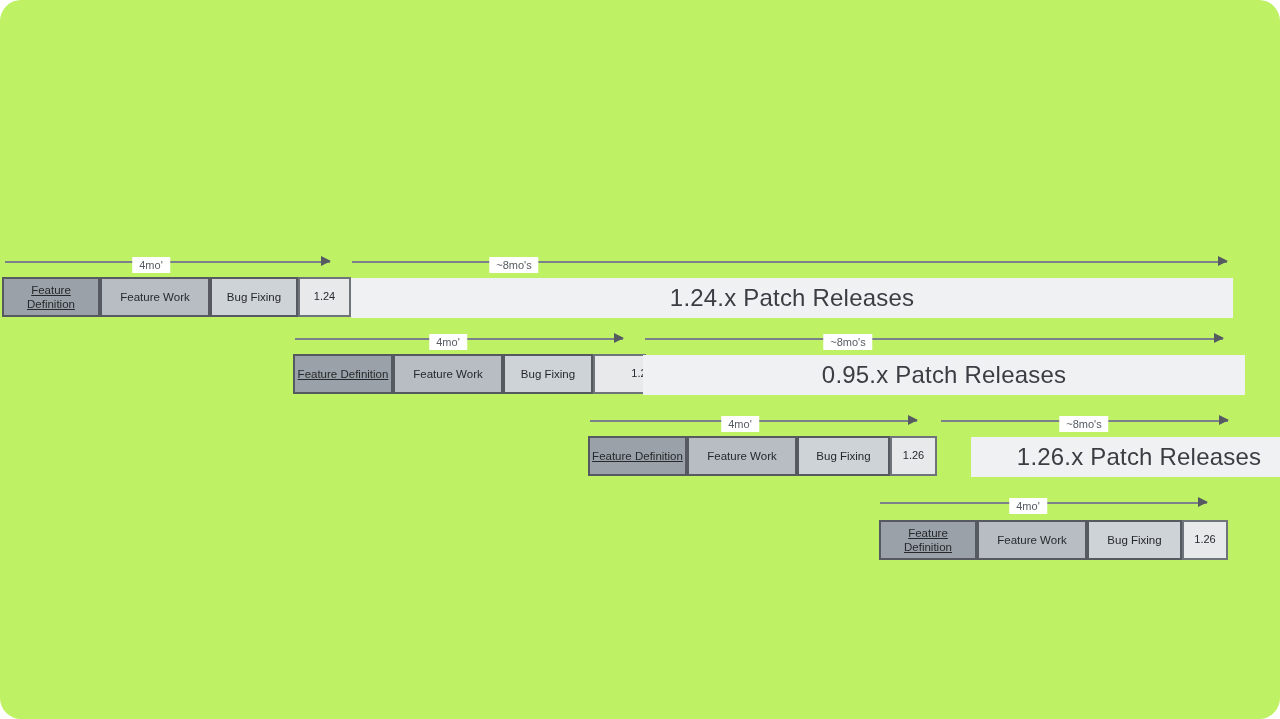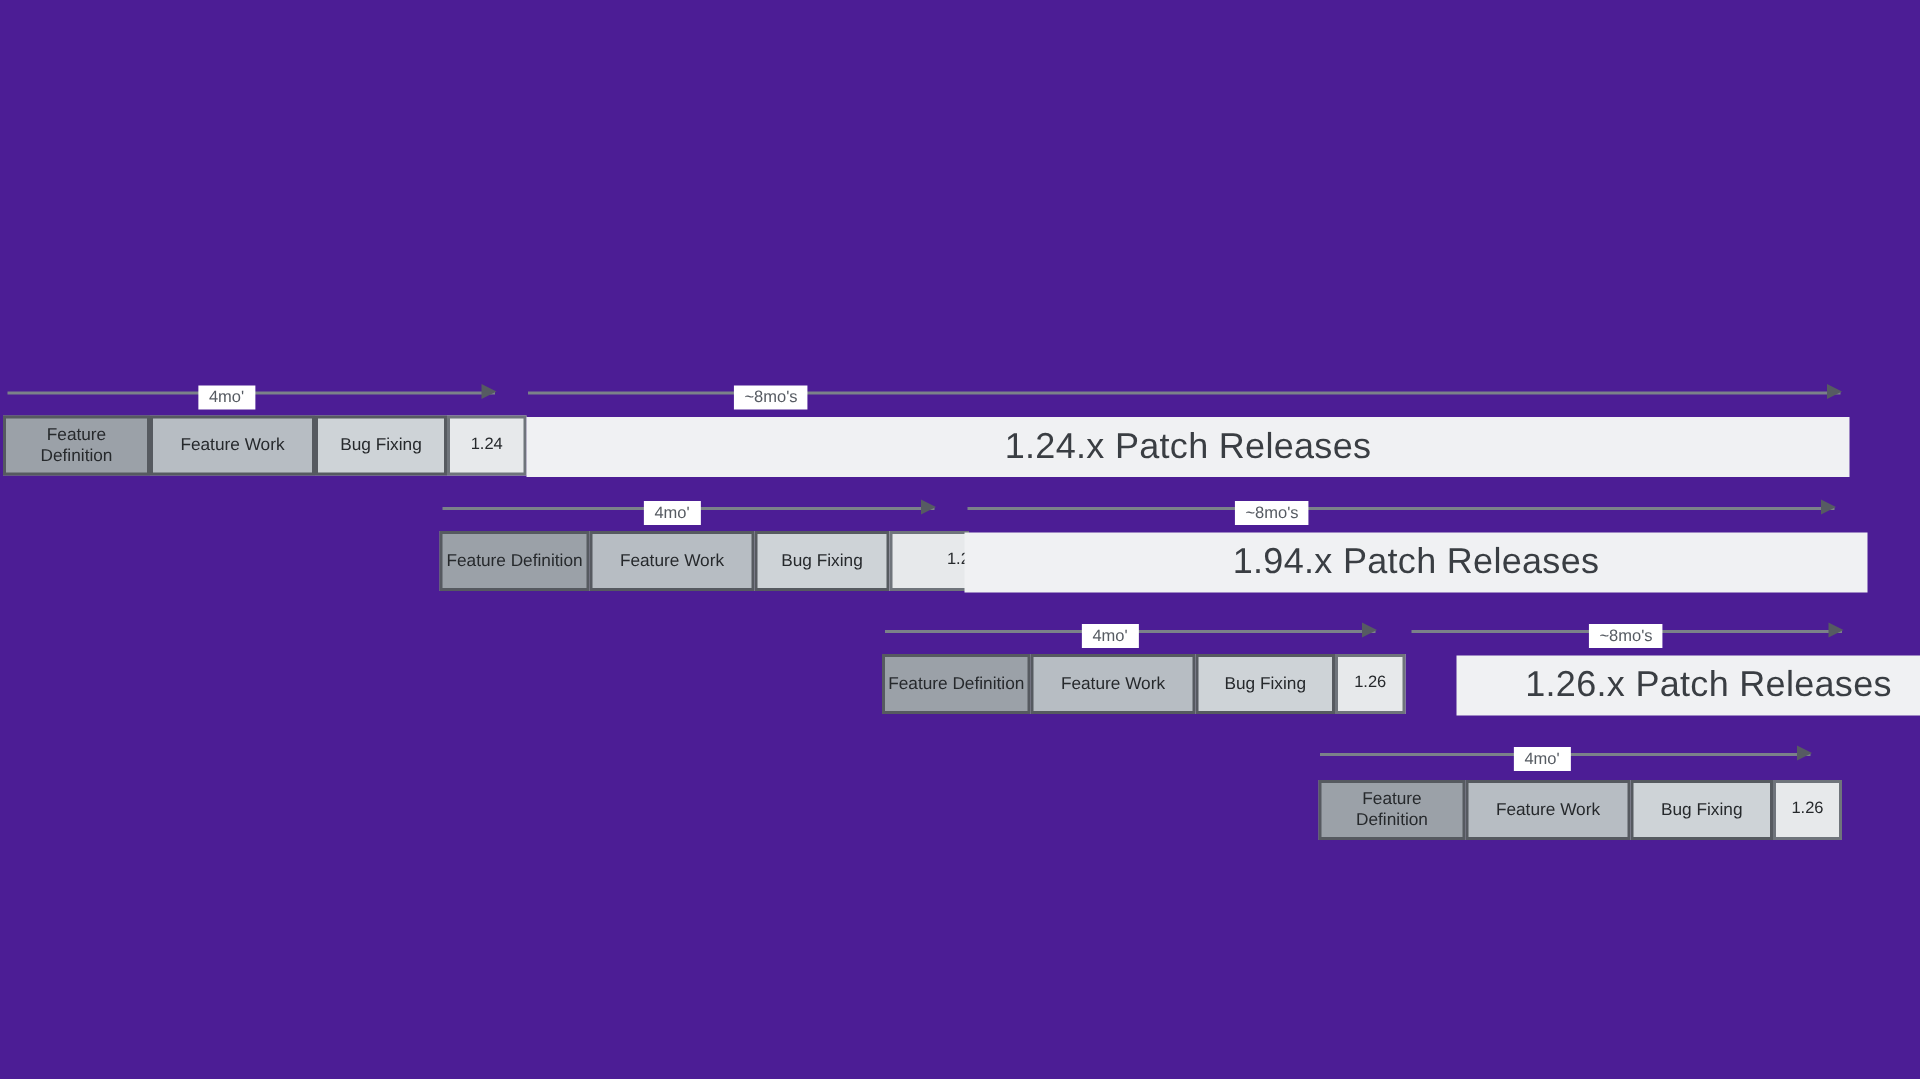--- a/index.html
+++ b/index.html
@@ -1,17 +1,17 @@
 <!DOCTYPE html>
 <html><head>
 <meta charset="utf-8">
 <style>
   html,body { margin:0; padding:0; background:#ffffff; }
   body { width:1280px; height:719px; font-family:"Liberation Sans", sans-serif; }
-  .canvas { position:relative; width:1280px; height:719px; background:#4c1d95; overflow:hidden; }
+  .canvas { position:relative; width:1280px; height:719px; background:#bef264; overflow:hidden;border-radius:21px; }
 
   
   .arrow { position:absolute; height:0; border-top:2px solid #7b8189; }
   .arrow::after {
     content:''; position:absolute; right:-1px; top:-7px;
     width:0; height:0;
     border-left:10px solid #565b62;
     border-top:5px solid transparent;
     border-bottom:5px solid transparent;
   }
@@ -22,21 +22,21 @@
   }
 
   
   .pbox {
     position:absolute; box-sizing:border-box; height:40px;
     border:2px solid #565a60;
     display:flex; align-items:center; justify-content:center;
     text-align:center; font-size:11.5px; line-height:1.25; color:#26292c;
     padding:2px;
   }
-  .fd  { background:#9ba1a8; }
+  .fd  { background:#9ba1a8;text-decoration:underline; }
   .fw  { background:#b7bdc3;text-align:center; }
   .bf  { background:#ced3d7; }
   .ver { background:#e7e9eb; border-color:#6f747b; font-size:11px; }
 
   
   .patch-bar {
     position:absolute; height:40px; background:#f0f1f3;
     display:flex; align-items:center; justify-content:center;
   }
   .patch-label { font-size:24px; color:#3a3e43; letter-spacing:0.2px; }
@@ -67,21 +67,21 @@
       <span class="arrow-label" style="left:153px;">4mo'</span>
     </div>
     <div class="arrow" style="left:645px; top:338px; width:578px;">
       <span class="arrow-label" style="left:203px;">~8mo's</span>
     </div>
     <div class="pbox fd" style="left:293px; top:354px; width:100px;">Feature Definition</div>
     <div class="pbox fw" style="left:393px; top:354px; width:110px;">Feature Work</div>
     <div class="pbox bf" style="left:503px; top:354px; width:90px;">Bug Fixing</div>
     <div class="pbox ver" style="left:593px; top:354px; width:50px;padding-left:47px;">1.25</div>
     <div class="patch-bar" style="left:643px; top:355px; width:602px;">
-      <span class="patch-label">1.94.x Patch Releases</span>
+      <span class="patch-label">0.95.x Patch Releases</span>
     </div>
   </div>
 
   <div>
     <div class="arrow" style="left:590px; top:420px; width:327px;">
       <span class="arrow-label" style="left:150px;">4mo'</span>
     </div>
     <div class="arrow" style="left:941px; top:420px; width:287px;">
       <span class="arrow-label" style="left:143px;">~8mo's</span>
     </div>

